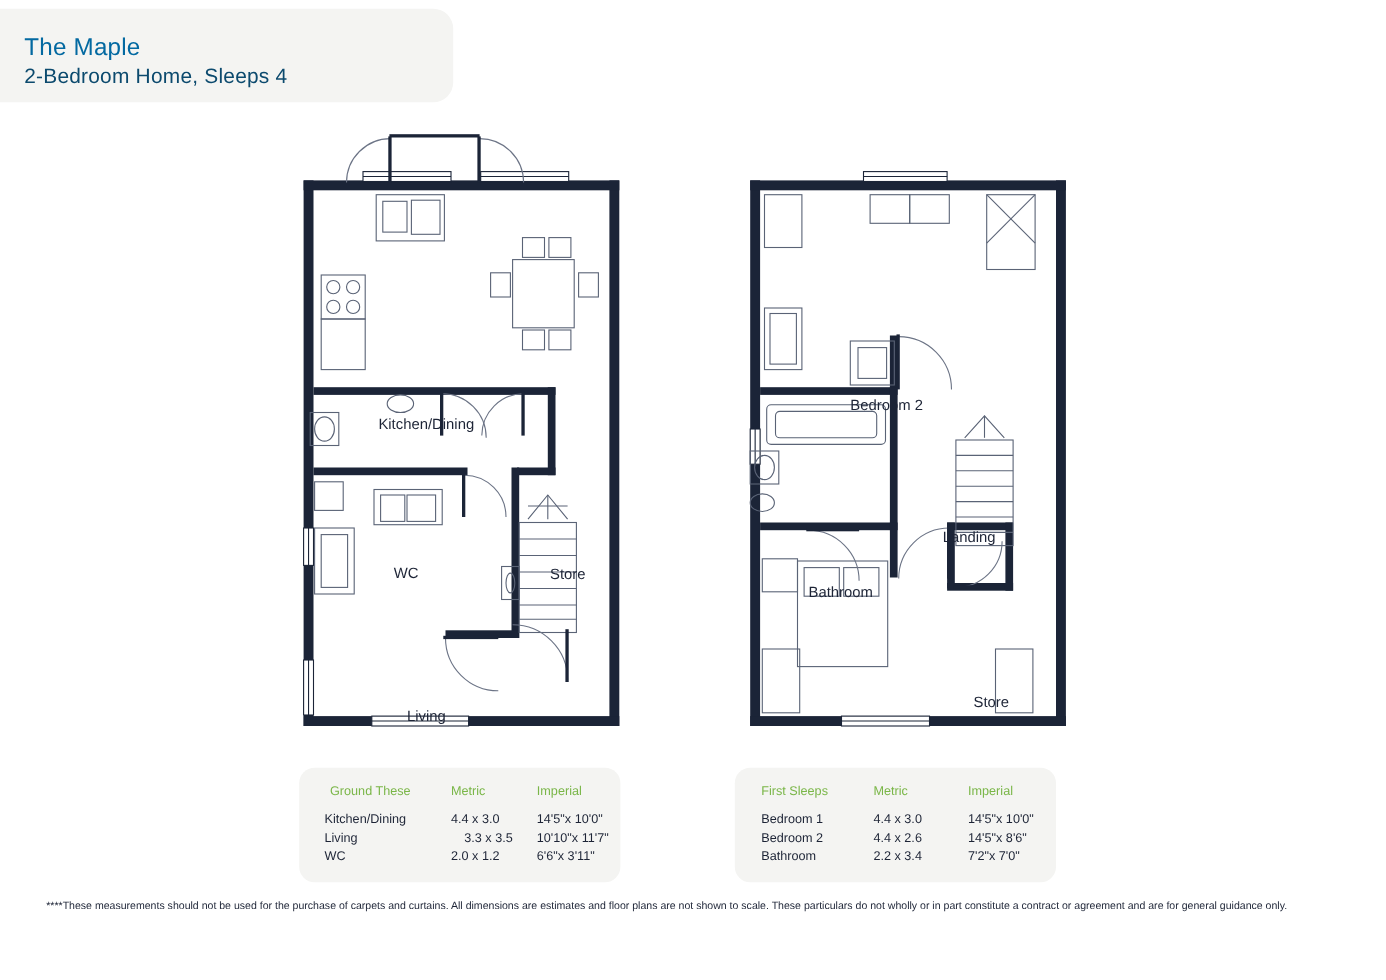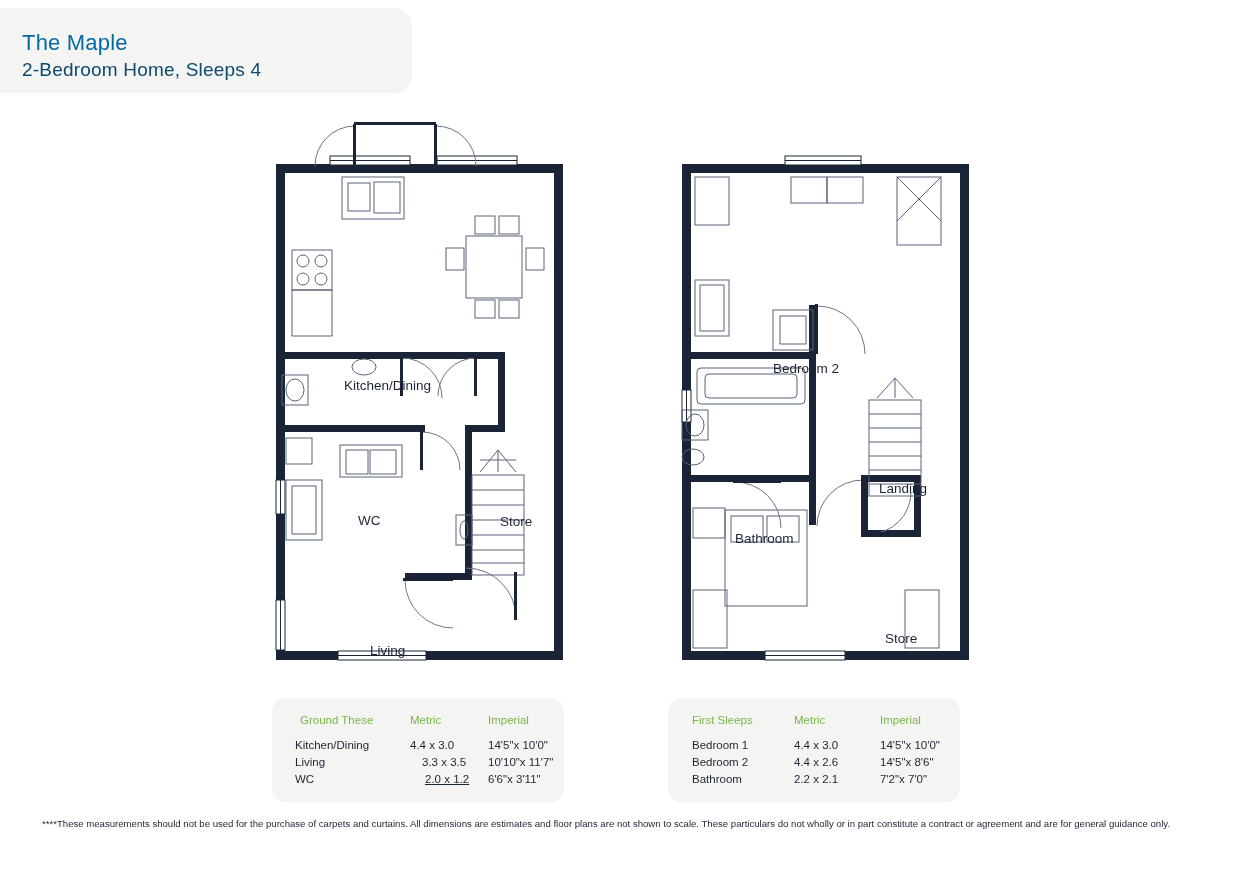--- a/index.html
+++ b/index.html
@@ -234,57 +234,57 @@
       <path d="M204 414 A42 42 0 0 0 246 372"></path>
     </g>
     <g fill="#1b2437">
       <rect x="150" y="184" width="3" height="50"></rect>
       <rect x="68" y="360" width="48" height="3"></rect>
       <rect x="196" y="358" width="3" height="48"></rect>
       <rect x="202" y="412" width="46" height="3"></rect>
     </g>
   </svg>
   <div class="rlabel" style="left:108px;top:241px;">Bedroom 2</div>
-  <div class="rlabel" style="left:214px;top:361px;">Landing</div>
+  <div class="rlabel" style="left:192px;top:361px;">Landing</div>
   <div class="rlabel" style="left:70px;top:411px;">Bathroom</div>
   <div class="rlabel" style="left:220px;top:511px;">Store</div>
   <div class="rlabel" style="left:148px;top:577px;">Bedroom 1</div>
 </div>
 
 <div class="tbl" style="left:272px;top:698px;width:292px;height:104px;">
   <div class="hd" style="left:28px;top:16px;">Ground These</div>
   <div class="hd" style="left:138px;top:16px;">Metric</div>
   <div class="hd" style="left:216px;top:16px;">Imperial</div>
 
   <div class="cl" style="left:23px;top:41px;">Kitchen/Dining</div>
   <div class="cl" style="left:138px;top:41px;">4.4 x 3.0</div>
   <div class="cl" style="left:216px;top:41px;">14'5"x 10'0"</div>
 
   <div class="cl" style="left:23px;top:58px;">Living</div>
   <div class="cl" style="left:138px;top:58px;margin-left:12px;">3.3 x 3.5</div>
   <div class="cl" style="left:216px;top:58px;">10'10"x 11'7"</div>
 
   <div class="cl" style="left:23px;top:75px;">WC</div>
-  <div class="cl" style="left:153px;top:75px;text-decoration:underline;">2.0 x 1.2</div>
+  <div class="cl" style="left:138px;top:75px;">2.0 x 1.2</div>
   <div class="cl" style="left:216px;top:75px;">6'6"x 3'11"</div>
 </div>
 
 <div class="tbl" style="left:668px;top:698px;width:292px;height:104px;">
   <div class="hd" style="left:24px;top:16px;">First Sleeps</div>
   <div class="hd" style="left:126px;top:16px;">Metric</div>
   <div class="hd" style="left:212px;top:16px;">Imperial</div>
 
   <div class="cl" style="left:24px;top:41px;">Bedroom 1</div>
   <div class="cl" style="left:126px;top:41px;">4.4 x 3.0</div>
   <div class="cl" style="left:212px;top:41px;">14'5"x 10'0"</div>
 
   <div class="cl" style="left:24px;top:58px;">Bedroom 2</div>
   <div class="cl" style="left:126px;top:58px;">4.4 x 2.6</div>
   <div class="cl" style="left:212px;top:58px;">14'5"x 8'6"</div>
 
   <div class="cl" style="left:24px;top:75px;">Bathroom</div>
-  <div class="cl" style="left:126px;top:75px;">2.2 x 2.1</div>
+  <div class="cl" style="left:126px;top:75px;">2.2 x 3.4</div>
   <div class="cl" style="left:212px;top:75px;">7'2"x 7'0"</div>
 </div>
 
 <div class="footnotes">
   <div class="fn">****These measurements should not be used for the purchase of carpets and curtains. All dimensions are estimates and floor plans are not shown to scale. These particulars do not wholly or in part constitute a contract or agreement and are for general guidance only.</div>
 </div>
 
 </body></html>

